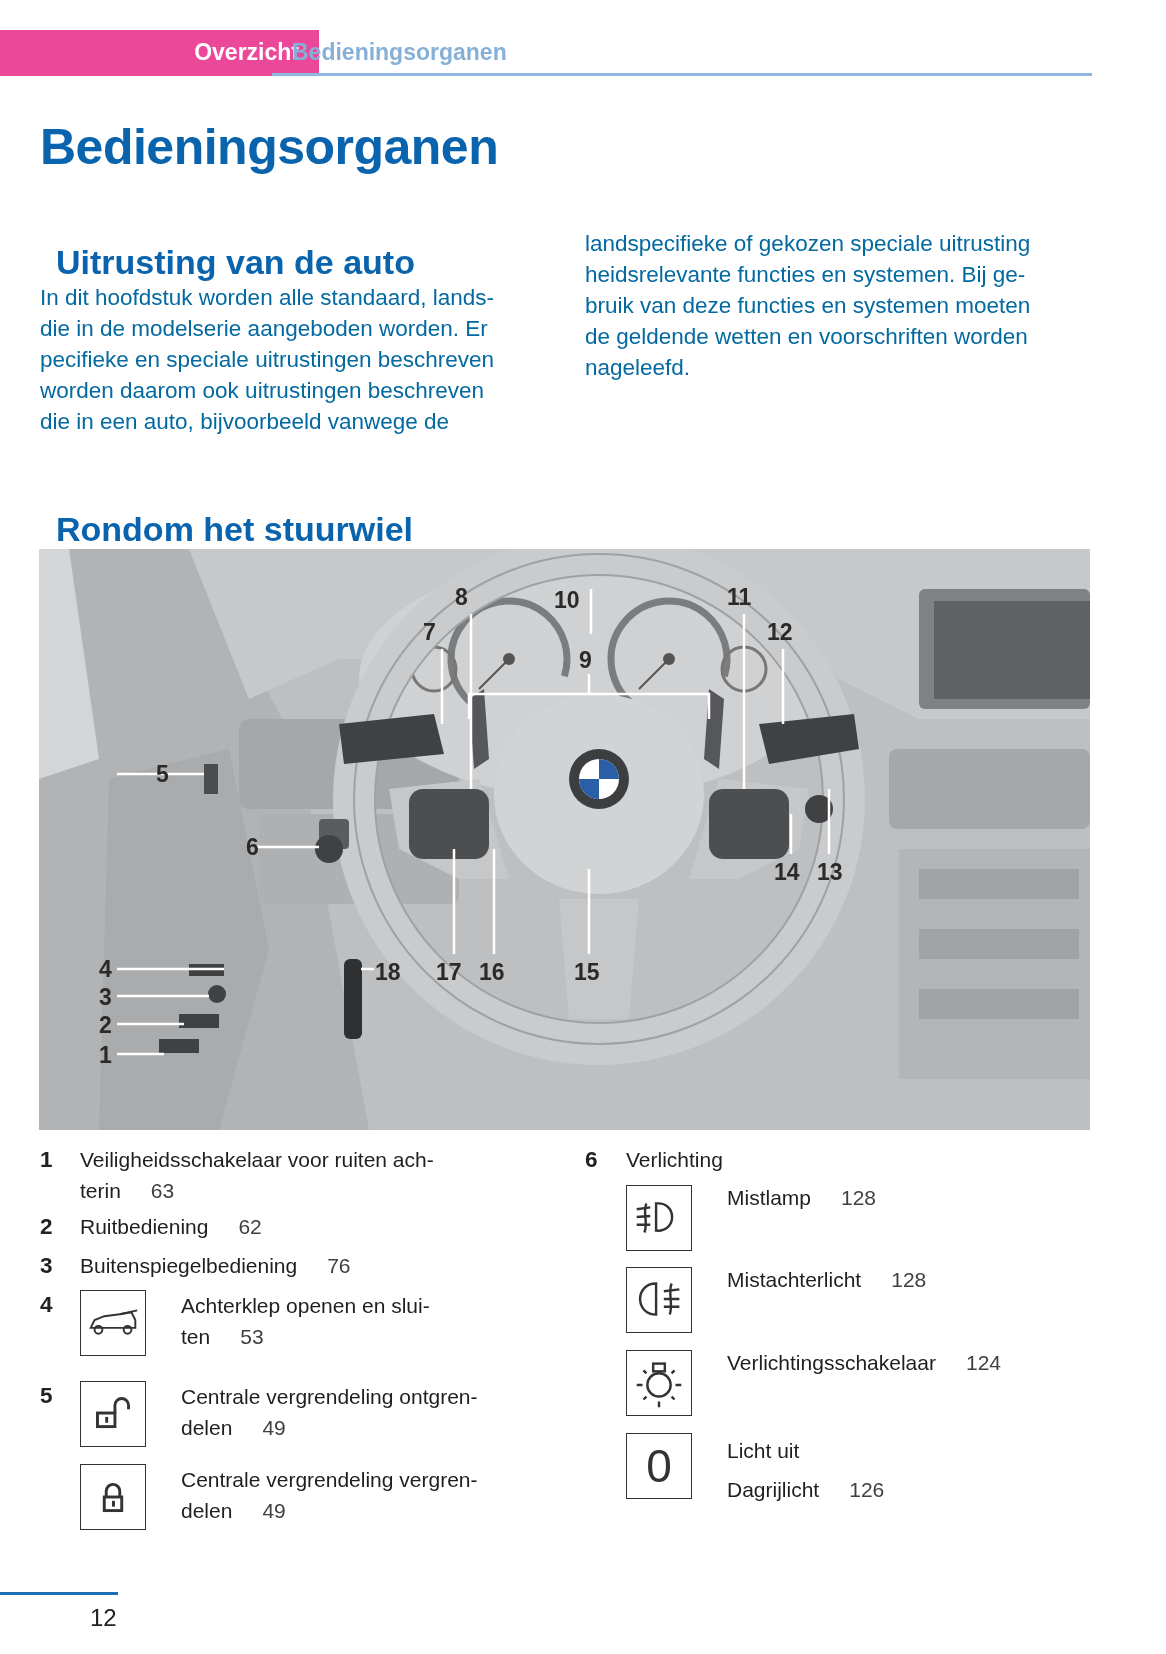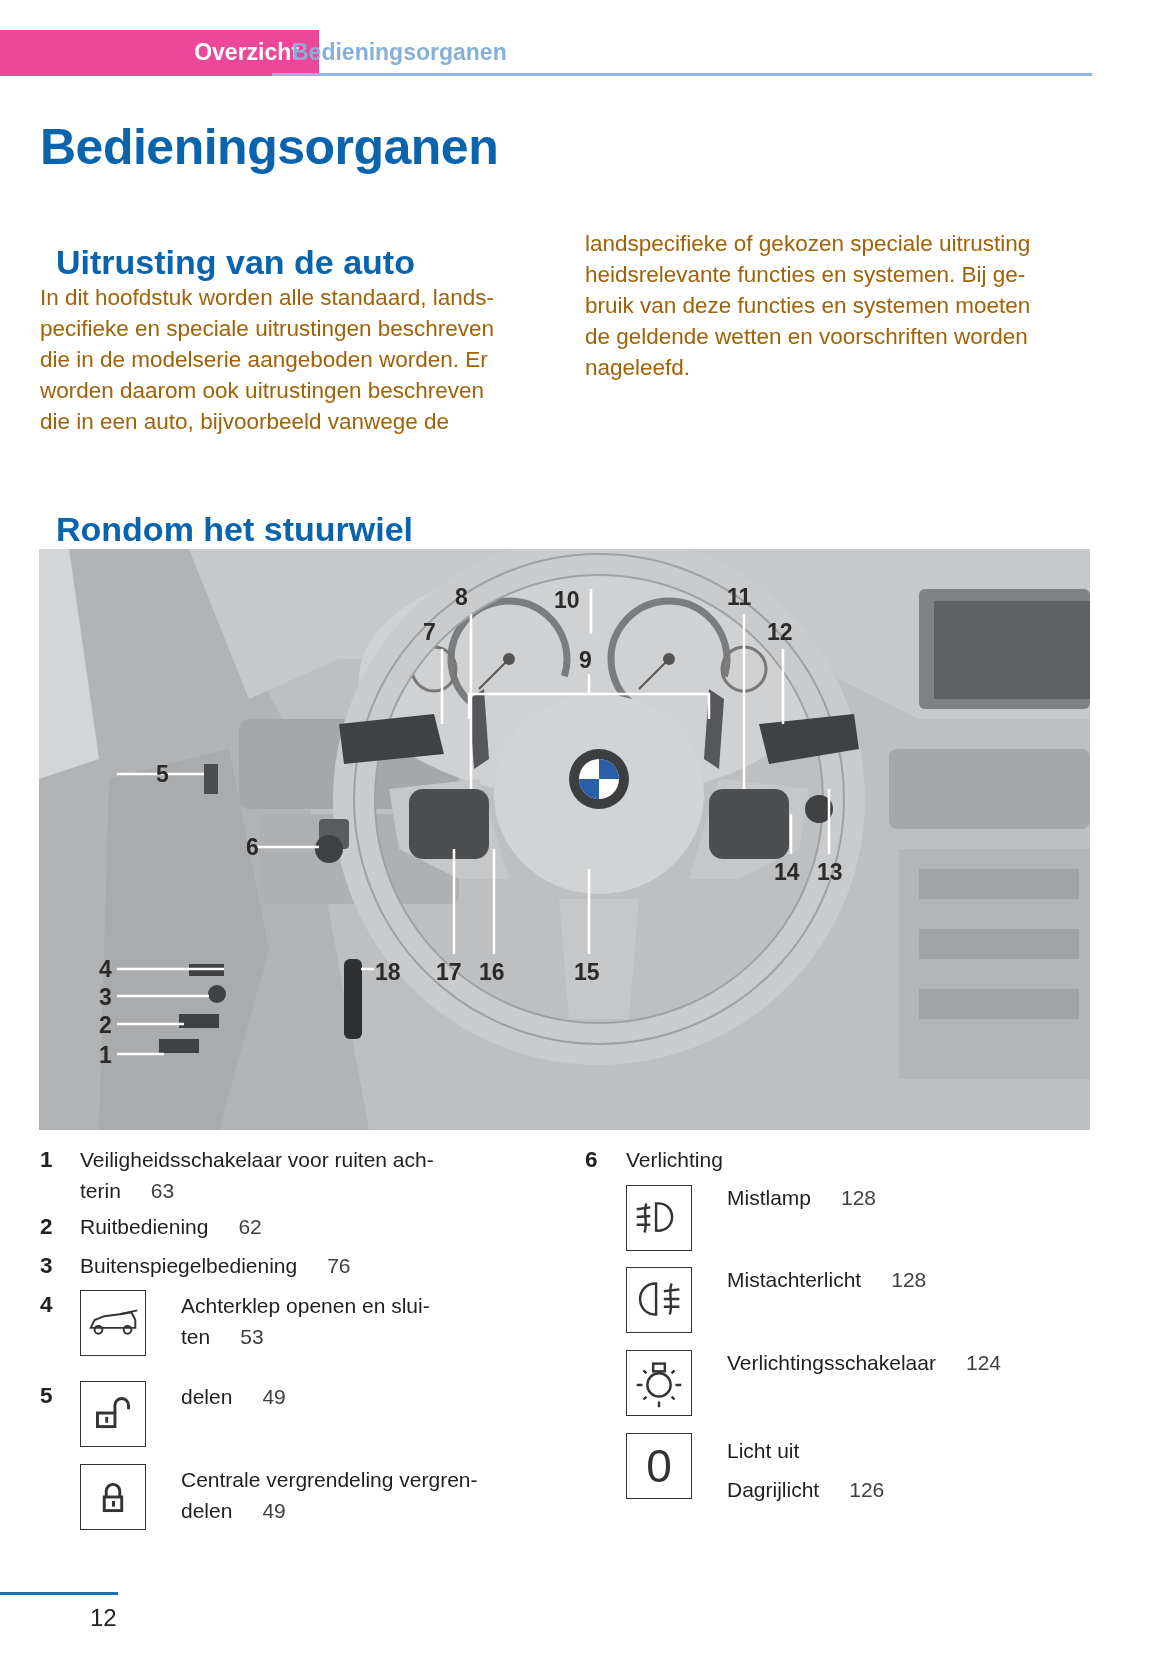--- a/index.html
+++ b/index.html
@@ -5,21 +5,21 @@
   html, body { margin:0; padding:0; background:#ffffff; }
   body { width:1166px; height:1654px; position:relative; overflow:hidden;
          font-family:"Liberation Sans", sans-serif; color:#1a1a1a; }
   .abs { position:absolute; }
   .hdr-tab { left:0; top:30px; width:300px; height:46px; background:#ec4899;padding-left:19px; }
   .hdr-tab span { position:absolute; right:20px; top:9px; color:#fff; font-weight:bold; font-size:23px; }
   .hdr-sub { left:292px; top:39px; color:#86b0d8; font-weight:bold; font-size:23px; }
   .hdr-rule { left:272px; top:73px; width:820px; height:3px; background:#8fb6dc; }
   h1.title { left:40px; top:118px; margin:0; font-size:50px; font-weight:bold; color:#0a63ad; letter-spacing:-0.5px; }
   h2 { margin:16px; font-size:34px; font-weight:bold; color:#0a63ad; }
-  .para { font-size:22.5px; line-height:31px; color:#a16207; }
+  .para { font-size:22.5px; line-height:31px; color:#0369a1; }
   .para div { white-space:nowrap; }
   .photo { left:39px; top:549px; width:1051px; height:581px; background:#b9bbbd; overflow:hidden; }
   .callout { position:absolute; font-weight:bold; font-size:23px; color:#2a2a2a; }
   .list-row { position:absolute; font-size:21px; line-height:31px; color:#1f1f1f; }
   .num { position:absolute; font-weight:bold; font-size:22.5px; color:#222; }
   .pg { color:#404040; margin-left:30px; }
   .iconbox { position:absolute; width:66px; height:66px; border:1.5px solid #333; background:#fff; box-sizing:border-box; }
   .iconbox svg { width:100%; height:100%; display:block; }
   .footer-rule { left:0; top:1592px; width:118px; height:3px; background:#1d6fb8; }
   .footer-num { left:90px; top:1604px; font-size:24px; color:#222; }
@@ -31,22 +31,22 @@
   <span>Overzicht</span>
 </div>
 <div class="abs hdr-sub">Bedieningsorganen</div>
 <div class="abs hdr-rule"></div>
 
 <h1 class="abs title">Bedieningsorganen</h1>
 
 <h2 class="abs" style="left:40px;top:227px;">Uitrusting van de auto</h2>
 <div class="abs para" style="left:40px;top:282px;">
   <div>In dit hoofdstuk worden alle standaard, lands-</div>
+  <div>die in de modelserie aangeboden worden. Er</div>
   <div>pecifieke en speciale uitrustingen beschreven</div>
-  <div>die in de modelserie aangeboden worden. Er</div>
   <div>worden daarom ook uitrustingen beschreven</div>
   <div>die in een auto, bijvoorbeeld vanwege de</div>
 </div>
 <div class="abs para" style="left:585px;top:228px;">
   <div>landspecifieke of gekozen speciale uitrusting</div>
   <div>heidsrelevante functies en systemen. Bij ge-</div>
   <div>bruik van deze functies en systemen moeten</div>
   <div>de geldende wetten en voorschriften worden</div>
   <div>nageleefd.</div>
 </div>
@@ -199,20 +199,21 @@
   <div class="iconbox" style="left:80px;top:1381px;">
     <svg viewBox="0 0 66 66">
         <g fill="none" stroke="#333" stroke-width="3">
           <rect x="17" y="32" width="18" height="14"></rect>
           <path d="M35,32 L35,24 A7,7 0 0 1 49,24 L49,28"></path>
         </g>
         <rect x="25" y="36" width="3" height="6" fill="#333"></rect>
       </svg>
   </div>
   <div class="list-row" style="left:181px;top:1381px;">
+    <div>Centrale vergrendeling ontgren-</div>
     <div><span>delen</span><span class="pg">49</span></div>
   </div>
 
   <div class="iconbox" style="left:80px;top:1464px;">
     <svg viewBox="0 0 66 66">
         <g fill="none" stroke="#333" stroke-width="3">
           <rect x="24" y="33" width="18" height="14"></rect>
           <path d="M26,33 L26,27 A7,7 0 0 1 40,27 L40,33"></path>
         </g>
         <rect x="32" y="37" width="3" height="6" fill="#333"></rect>

